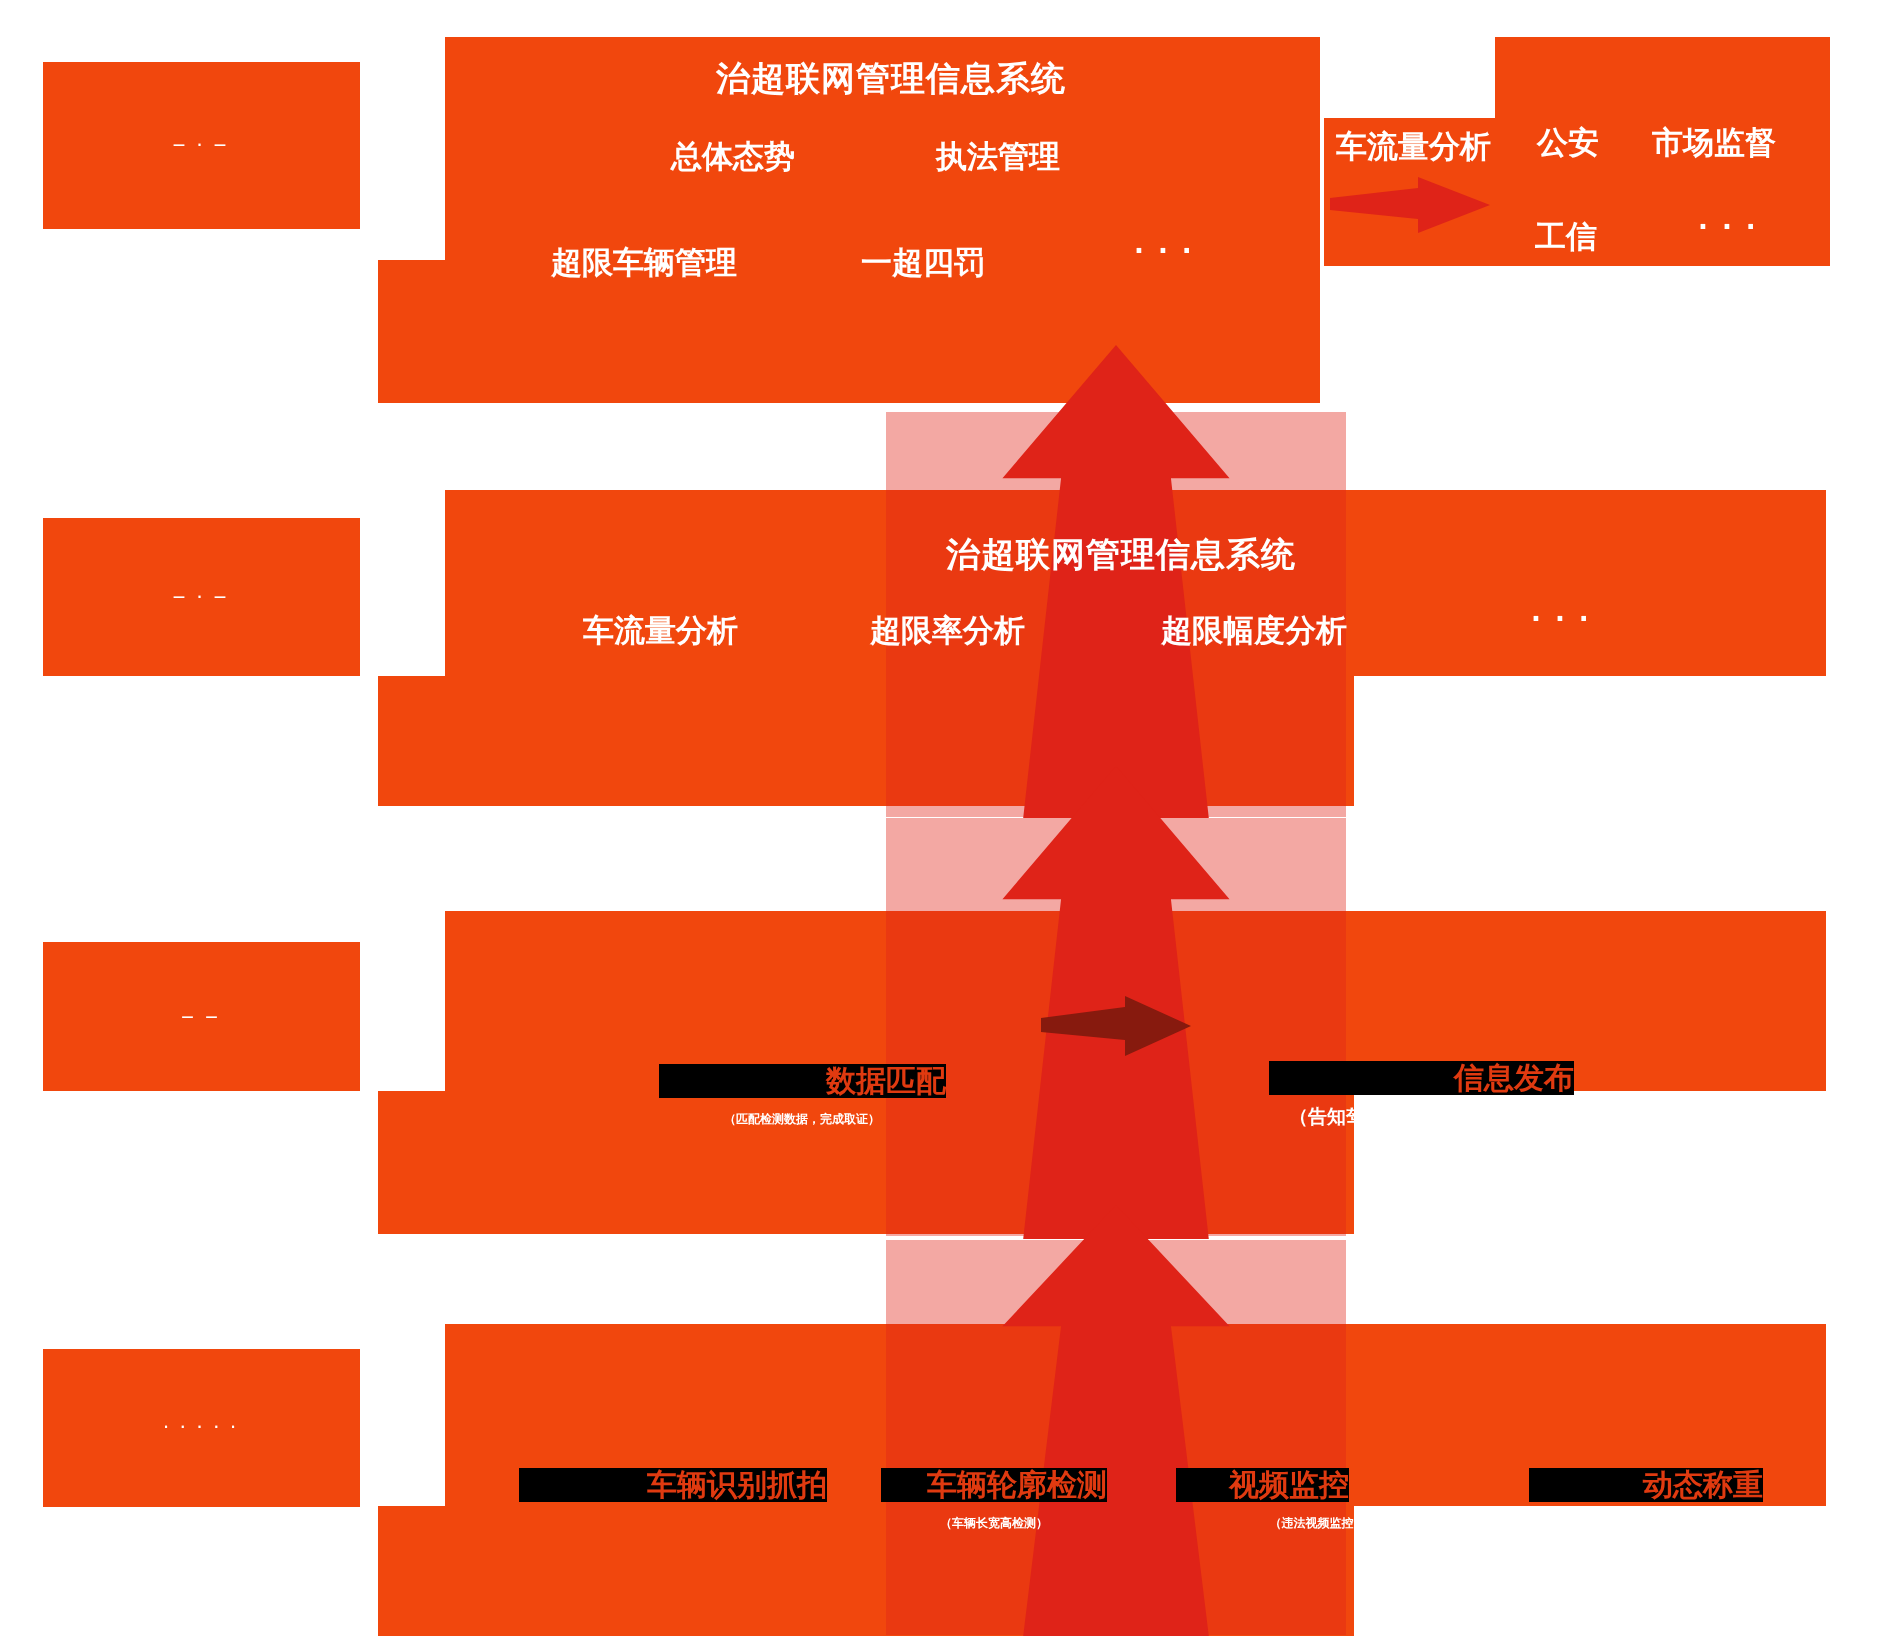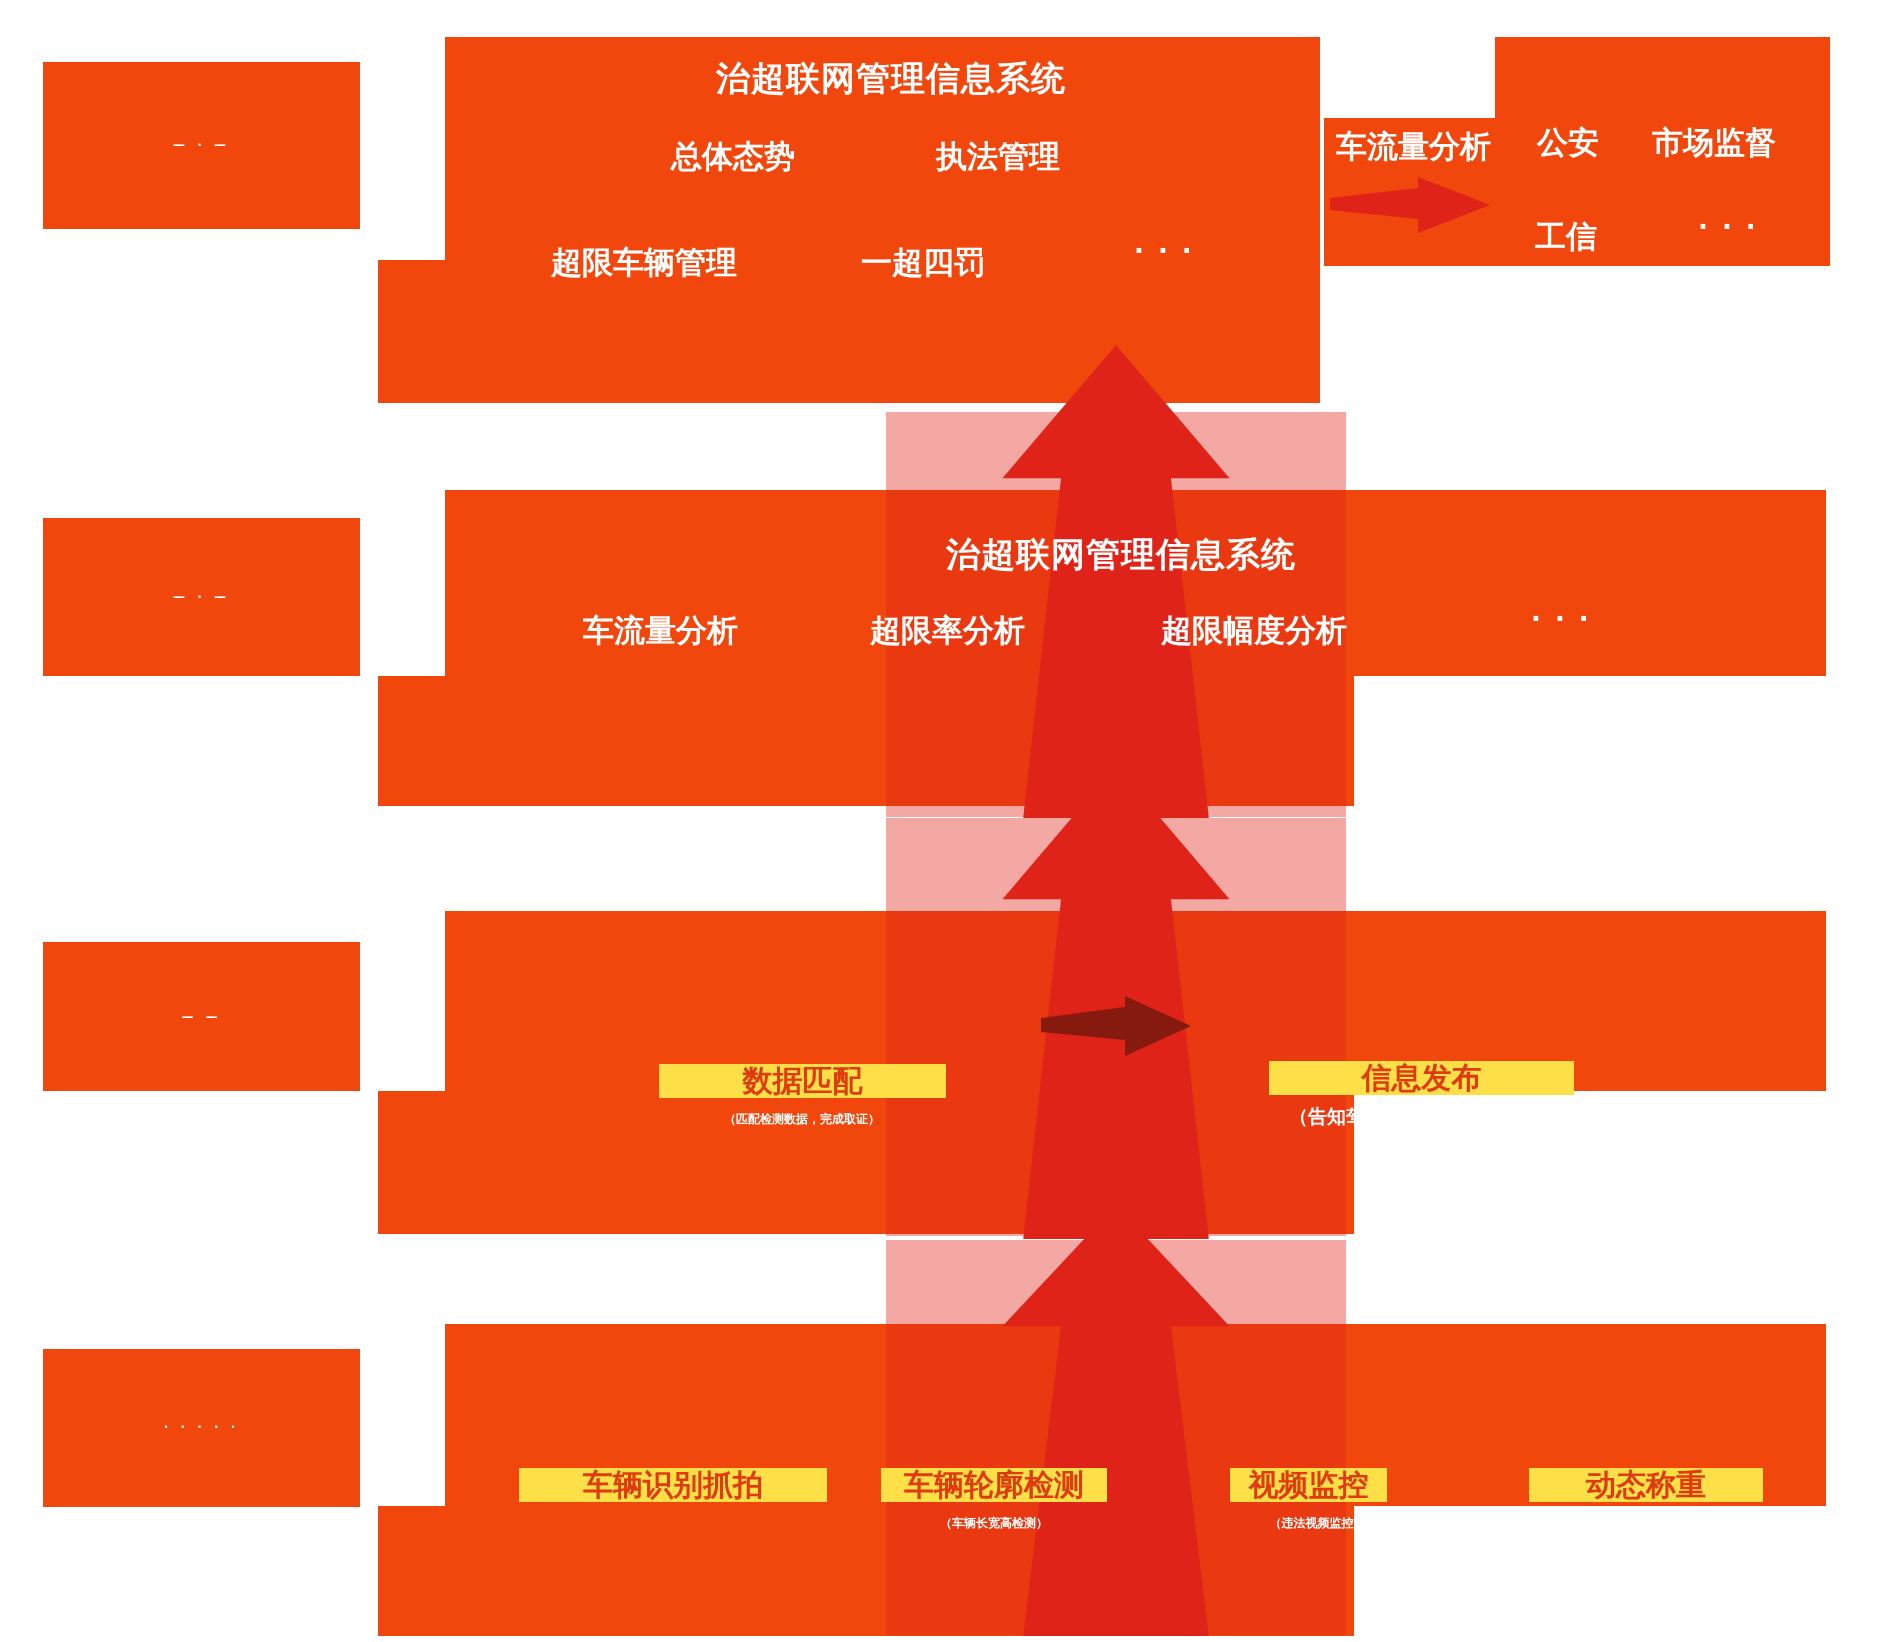--- a/index.html
+++ b/index.html
@@ -15,22 +15,22 @@
 
   
   .arrow { position:absolute; z-index:3; }
   .arrow-over { position:absolute; z-index:3; }
 
   
   .txt { position:absolute; z-index:4; color:#ffffff; font-weight:bold; font-size:31px; white-space:nowrap; }
   .title { font-size:34px; letter-spacing:1px; }
   .dots { font-size:26px; letter-spacing:14px; }
   .side-label { position:absolute; z-index:4; color:#ffffff; font-size:12px; letter-spacing:4px; text-align:center; font-weight:bold; }
-  .wlabel { position:absolute; z-index:4; background:#fde047; color:#E03A10; font-weight:bold;
-            font-size:30px; line-height:34px; height:34px; text-align:center; white-space:nowrap; }
+  .wlabel { position:absolute; z-index:4; background:#000000; color:#E03A10; font-weight:bold;
+            font-size:30px; line-height:34px; height:34px; text-align:right; white-space:nowrap; }
   .cap { position:absolute; z-index:4; color:#ffffff; font-weight:bold; font-size:12px;
          line-height:27px; text-align:center; }
   .nowrap { white-space:nowrap; }
 </style>
 </head>
 <body>
 
 <div class="canvas">
 
   <div class="blk" style="left:43px; top:62px; width:317px; height:167px;"></div>
@@ -96,18 +96,18 @@
   <div class="side-label" style="left:43px; top:1010px; width:317px;">— —</div>
   <div class="wlabel" style="left:659px; top:1064px; width:287px;">数据匹配</div>
   <div class="cap nowrap" style="left:616px; top:1106px; width:372px;">（匹配检测数据，完成取证）</div>
   <div class="wlabel" style="left:1269px; top:1061px; width:305px;">信息发布</div>
   <div class="cap nowrap" style="left:1242px; top:1103px; width:360px; font-size:19px;">（告知驾驶员前往检测站处理）</div>
 
   <div class="side-label" style="left:43px; top:1420px; width:317px;">· · · · ·</div>
   <div class="wlabel" style="left:519px; top:1468px; width:308px;">车辆识别抓拍</div>
   <div class="wlabel" style="left:881px; top:1468px; width:226px;">车辆轮廓检测</div>
   <div class="cap nowrap" style="left:872px; top:1510px; width:244px;">（车辆长宽高检测）</div>
-  <div class="wlabel" style="left:1230px; top:1468px; width:157px;">视频监控</div>
+  <div class="wlabel" style="left:1176px; top:1468px; width:173px;">视频监控</div>
   <div class="cap nowrap" style="left:1220px; top:1510px; width:195px;">（违法视频监控）</div>
   <div class="wlabel" style="left:1529px; top:1468px; width:234px;">动态称重</div>
   <div class="cap nowrap" style="left:1510px; top:1510px; width:272px;">（车重、轴数、轴重等）</div>
 
 </div>
 
 </body></html>

